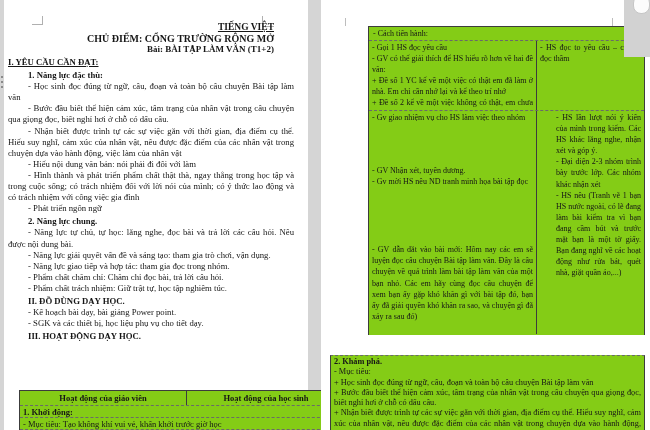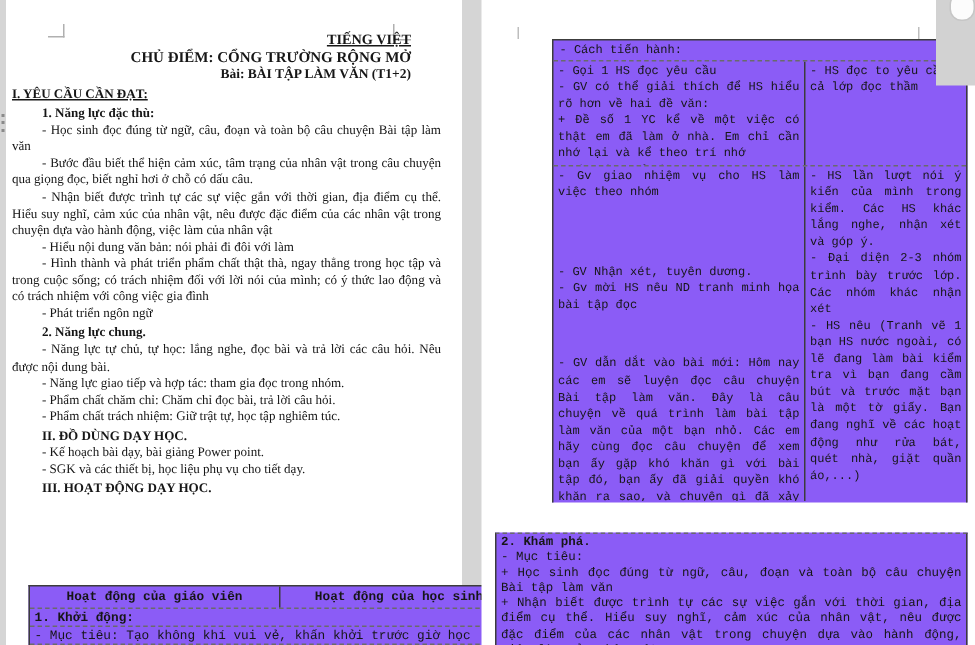--- a/index.html
+++ b/index.html
@@ -22,21 +22,21 @@
   .titles{ text-align:right; margin-right:20px; }
   .t1{ font-weight:bold; text-decoration:underline; font-size:9.5px; line-height:12px;}
   .t2{ font-weight:bold; font-size:10px; line-height:11px;}
   .t3{ font-weight:bold; font-size:9px;  line-height:11px;}
   .h { font-weight:bold; margin-top:2px; }
   .ul{ text-decoration:underline; }
   .ind{ text-indent:20px; }
   .p { text-indent:20px; }
 
   
-  .tbl{ position:absolute; background:#8b5cf6;font-family:Liberation Mono, monospace; }
+  .tbl{ position:absolute; background:#84cc16; }
   #tblL{
     left:15px; top:390px; width:327px; height:40px;
     border:1px solid #3c3c3c; border-bottom:none;
     font-size:8.5px;
   }
   .tblL-head{ display:flex; height:15px; border-bottom:1px dashed #6a6a6a; }
   .tblL-head > div{
     font-weight:bold; text-align:center; line-height:14px; overflow:hidden; white-space:nowrap;
   }
   .tblL-head .c1{ width:167px; border-right:1px solid #3c3c3c; }
@@ -44,25 +44,25 @@
   .tblL-row{ height:12px; line-height:11px; padding:1px 0 0 3px; border-bottom:1px dashed #6a6a6a; overflow:hidden; white-space:nowrap;}
 
   
   #tblR1{
     left:47px; top:26px; width:277px; height:309px;
     border:1px solid #3c3c3c; border-bottom:none;
     font-size:8px; line-height:11.1px;
   }
   .rowA{ height:14px; padding:1px 0 0 4px; border-bottom:1px dashed #6a6a6a; overflow:hidden;}
   .rowB{ display:flex; height:70px;  border-bottom:1px dashed #6a6a6a; overflow:hidden;}
-  .rowC{ display:flex; height:223px; overflow:hidden;}
+  .rowC{ display:flex; height:223px; overflow:hidden;gap:16px;}
   .cellL{ width:168px; border-right:1px solid #3c3c3c; padding:1px 3px; text-align:justify; overflow:hidden;}
   .cellR{ flex:1; padding:1px 3px; text-align:justify; overflow:hidden;}
   .mt-a{ margin-top:42px; }
-  .mt-b{ margin-top:28px; }
+  .mt-b{ margin-top:57px; }
 
   
   #tblR2{
     left:9px; top:355px; width:315px; height:92px;
     border-left:1px solid #3c3c3c; border-right:1px solid #3c3c3c;
     border-top:1px dashed #6a6a6a; border-bottom:1px dashed #6a6a6a;
     padding:1px 3px; font-size:8.3px; line-height:10.3px; text-align:justify; overflow:hidden;
   }
 
   
@@ -114,20 +114,21 @@
     <div class="h ind">1. Năng lực đặc thù:</div>
     <div class="p">- Học sinh đọc đúng từ ngữ, câu, đoạn và toàn bộ câu chuyện Bài tập làm văn</div>
     <div class="p">- Bước đầu biết thể hiện cảm xúc, tâm trạng của nhân vật trong câu chuyện qua giọng đọc, biết nghỉ hơi ở chỗ có dấu câu.</div>
     <div class="p">- Nhận biết được trình tự các sự việc gắn với thời gian, địa điểm cụ thể. Hiểu suy nghĩ, cảm xúc của nhân vật, nêu được đặc điểm của các nhân vật trong chuyện dựa vào hành động, việc làm của nhân vật</div>
     <div class="p">- Hiểu nội dung văn bản: nói phải đi đôi với làm</div>
     <div class="p">- Hình thành và phát triển phẩm chất thật thà, ngay thẳng trong học tập và trong cuộc sống; có trách nhiệm đối với lời nói của mình; có ý thức lao động và có trách nhiệm với công việc gia đình</div>
     <div class="p">- Phát triển ngôn ngữ</div>
 
     <div class="h ind">2. Năng lực chung.</div>
     <div class="p">- Năng lực tự chủ, tự học: lắng nghe, đọc bài và trả lời các câu hỏi. Nêu được nội dung bài.</div>
+    <div class="p">- Năng lực giải quyết vấn đề và sáng tạo: tham gia trò chơi, vận dụng.</div>
     <div class="p">- Năng lực giao tiếp và hợp tác: tham gia đọc trong nhóm.</div>
 
     <div class="p">- Phẩm chất chăm chỉ: Chăm chỉ đọc bài, trả lời câu hỏi.</div>
     <div class="p">- Phẩm chất trách nhiệm: Giữ trật tự, học tập nghiêm túc.</div>
 
     <div class="h ind">II. ĐỒ DÙNG DẠY HỌC.</div>
     <div class="p">- Kế hoạch bài dạy, bài giảng Power point.</div>
     <div class="p">- SGK và các thiết bị, học liệu phụ vụ cho tiết dạy.</div>
 
     <div class="h ind">III. HOẠT ĐỘNG DẠY HỌC.</div>
@@ -176,20 +177,21 @@
         <div class="p2">- Đại diện 2-3 nhóm trình bày trước lớp. Các nhóm khác nhận xét</div>
         <div class="p2">- HS nêu (Tranh vẽ 1 bạn HS nước ngoài, có lẽ đang làm bài kiểm tra vì bạn đang cầm bút và trước mặt bạn là một tờ giấy. Bạn đang nghĩ về các hoạt động như rửa bát, quét nhà, giặt quần áo,...)</div>
       </div>
     </div>
   </div>
 
   <div class="tbl" id="tblR2">
     <div class="h" style="margin-top:0">2. Khám phá.</div>
     <div>- Mục tiêu:</div>
     <div>+ Học sinh đọc đúng từ ngữ, câu, đoạn và toàn bộ câu chuyện Bài tập làm văn</div>
+    <div>+ Bước đầu biết thể hiện cảm xúc, tâm trạng của nhân vật trong câu chuyện qua giọng đọc, biết nghỉ hơi ở chỗ có dấu câu.</div>
     <div>+ Nhận biết được trình tự các sự việc gắn với thời gian, địa điểm cụ thể. Hiểu suy nghĩ, cảm xúc của nhân vật, nêu được đặc điểm của các nhân vật trong chuyện dựa vào hành động, việc làm của nhân vật</div>
     <div>+ Hiểu nội dung văn bản: nói phải đi đôi với làm</div>
   </div>
 </div>
 
 <div class="edge-dots"></div>
 
 <div class="sb-track">
   <div class="sb-thumb"></div>
 </div>

